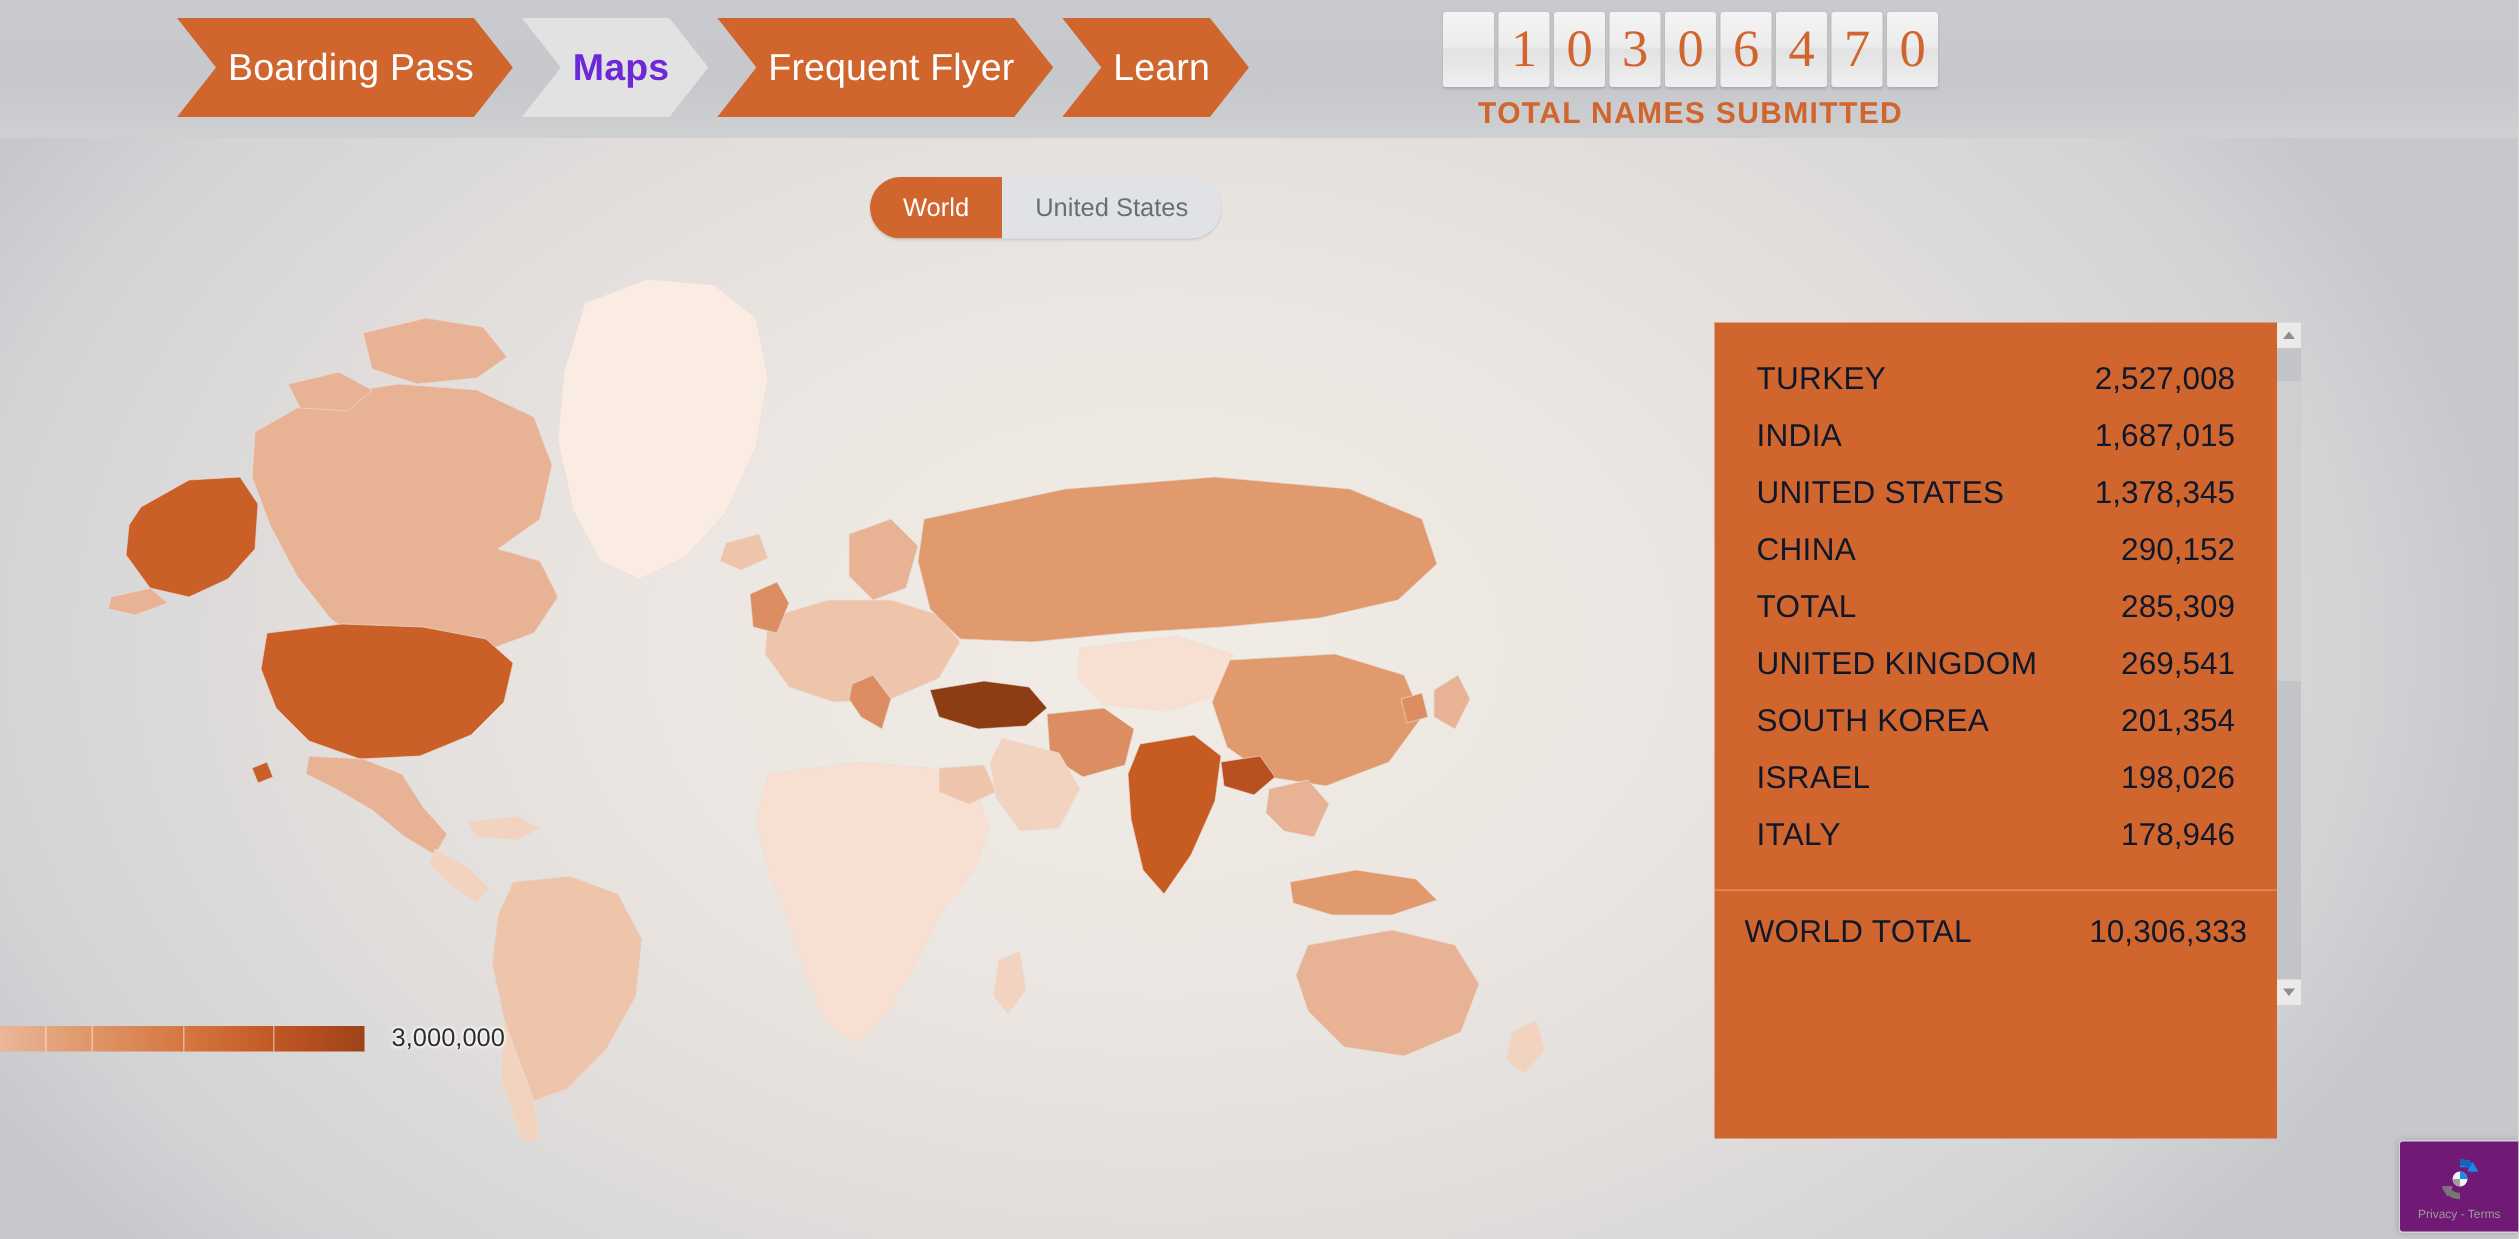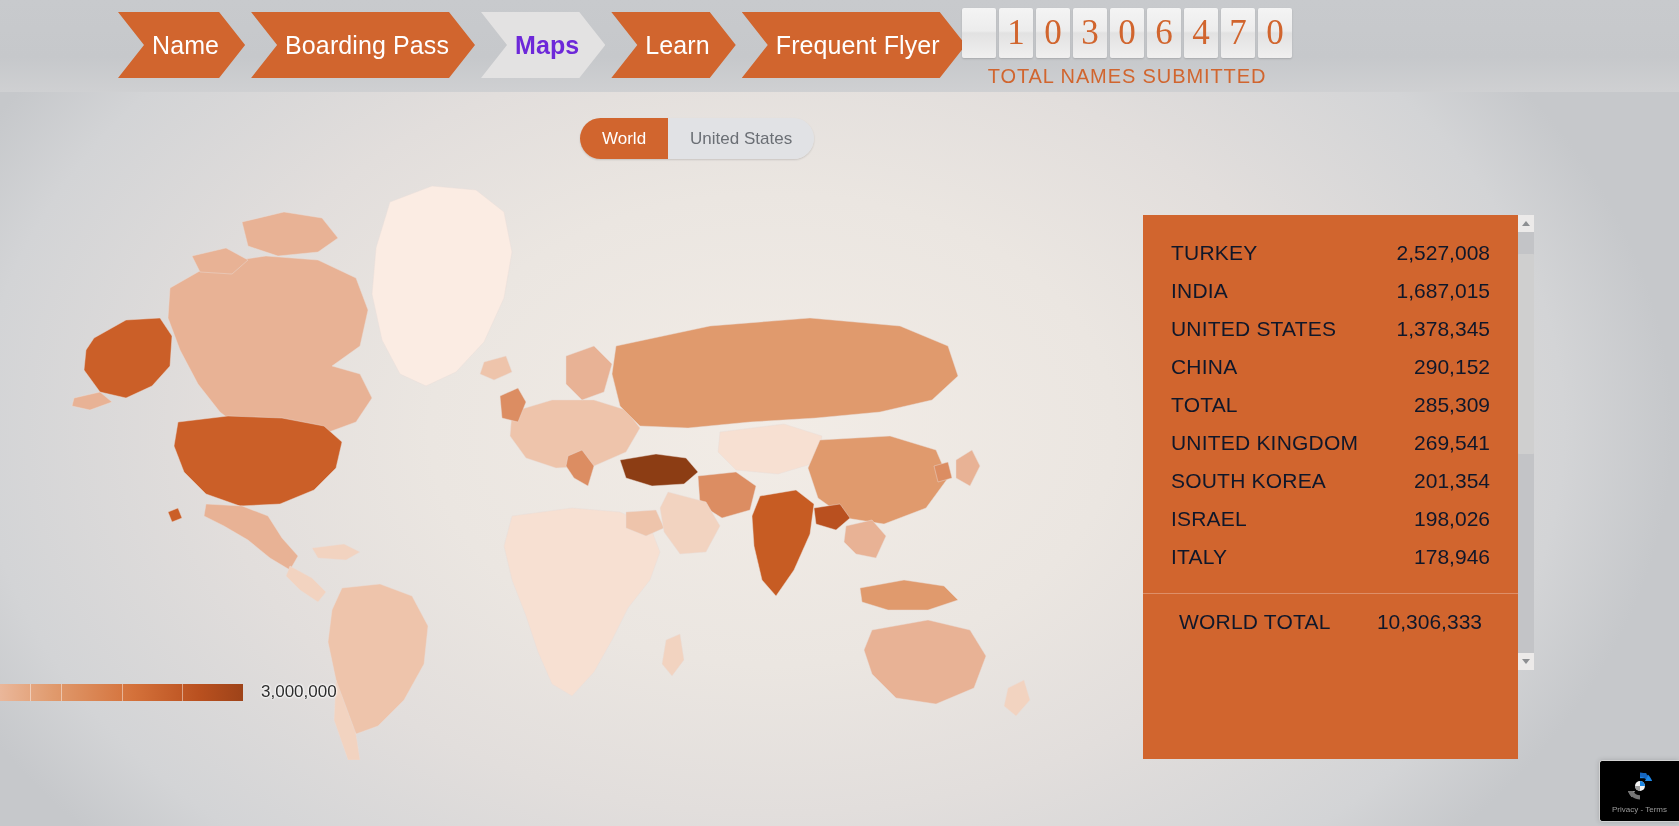--- a/index.html
+++ b/index.html
@@ -41,21 +41,21 @@
   .digit {
     width: 34px; height: 50px;
     background: linear-gradient(180deg, #f4f4f4 0%, #ececec 46%, #e2e2e2 50%, #f0efef 100%);
     border-radius: 2px;
     box-shadow: 0 1px 2px rgba(0,0,0,.16);
     color: #d1652e; font-size: 35px; line-height: 50px; text-align: center;
     font-family: "Liberation Serif", serif;
   }
   #counter-label {
     margin-top: 7px; text-align: center; width: 100%;
-    color: #d1652e; font-size: 20px; letter-spacing: .9px; font-weight: 400;
+    color: #d1652e; font-size: 20px; letter-spacing: .9px; font-weight: 700;
   }
 
   
   #scope-toggle {
     position: absolute; top: 118px; left: 580px;
     display: flex; height: 41px;
     border-radius: 21px; overflow: hidden;
     box-shadow: 0 1px 2px rgba(0,0,0,.14);
   }
   .scope-btn {
@@ -87,67 +87,64 @@
   #panel {
     position: absolute; left: 1143px; top: 215px;
     width: 375px; height: 544px;
     background: #d1652e; color: #0f172a;
   }
   #panel-list { padding: 26px 28px 0 28px; }
   .row { display: flex; justify-content: space-between; align-items: baseline; height: 38px; font-size: 21px; }
   .row .name { letter-spacing: .2px; }
   .row .val { font-variant-numeric: tabular-nums; }
   #panel-total-sep { margin: 10px 0 0 0; height: 1px; background: rgba(255,255,255,.28); }
-  #panel-total { padding: 0 36px; }
+  #panel-total { padding: 0 20px; }
   #panel-total .row { height: 56px; align-items: center; }
 
   
   #scrollbar {
     position: absolute; left: 1518px; top: 215px; width: 16px; height: 455px;
     background: #c3c4c7; display: flex; flex-direction: column;
   }
   .sb-btn { height: 17px; background: #eceae9; display: flex; align-items: center; justify-content: center; cursor: pointer; }
   .sb-arrow { width: 0; height: 0; border-left: 4px solid transparent; border-right: 4px solid transparent; }
   .sb-up { border-bottom: 5px solid #8d8f92; }
   .sb-down { border-top: 5px solid #8d8f92; }
   .sb-track { flex: 1; position: relative; }
   .sb-thumb { position: absolute; top: 22px; left: 0; width: 16px; height: 200px; background: #cfcfcf; border-radius: 1px; cursor: pointer; }
 
   
   #recaptcha {
     position: absolute; right: 0px; bottom: 4px;
-    width: 80px; height: 62px; background: #000000;
+    width: 80px; height: 62px; background: #701a75;
     border: 1px solid #d3d3d3; border-right: none;
     border-radius: 3px 0 0 3px;
     box-shadow: 0 0 5px rgba(0,0,0,.16);
     display: flex; flex-direction: column; align-items: center; justify-content: center;
   }
   #recaptcha-icon { width: 34px; height: 34px; }
   #recaptcha-text { font-size: 8px; color: #9b9b9b; margin-top: 2px; white-space: nowrap; }
 </style>
 </head>
 <body>
 
 <div id="header">
 
   <div id="breadcrumb">
     <div class="crumb">
-      <span>Name</span>
-    </div>
-    <div class="crumb">
       <span>Boarding Pass</span>
     </div>
     <div class="crumb active">
       <span>Maps</span>
     </div>
     <div class="crumb">
+      <span>Frequent Flyer</span>
+    </div>
+    <div class="crumb">
       <span>Learn</span>
-    </div>
-    <div class="crumb">
-      <span>Frequent Flyer</span>
     </div>
   </div>
 
   <div id="counter-wrap">
     <div id="counter">
       <div class="digit"></div>
       <div class="digit">1</div>
       <div class="digit">0</div>
       <div class="digit">3</div>
       <div class="digit">0</div>

